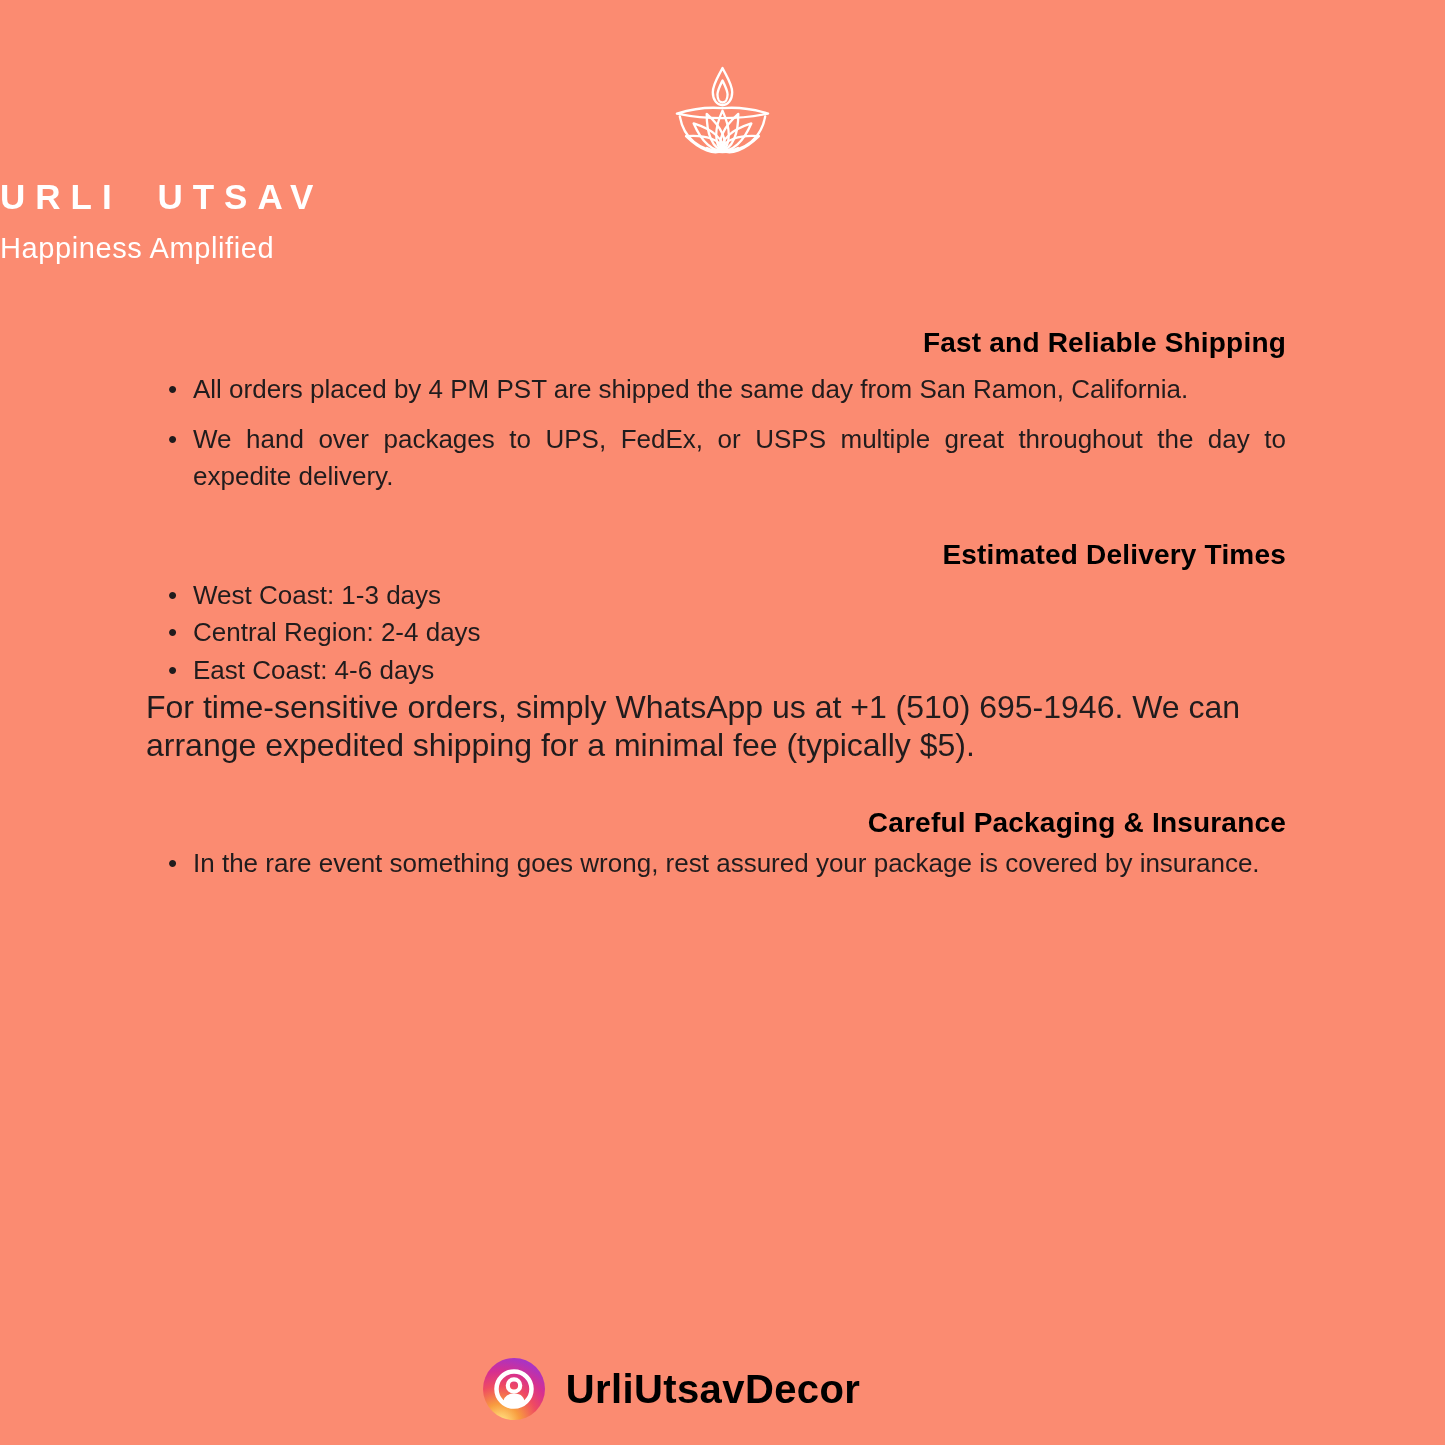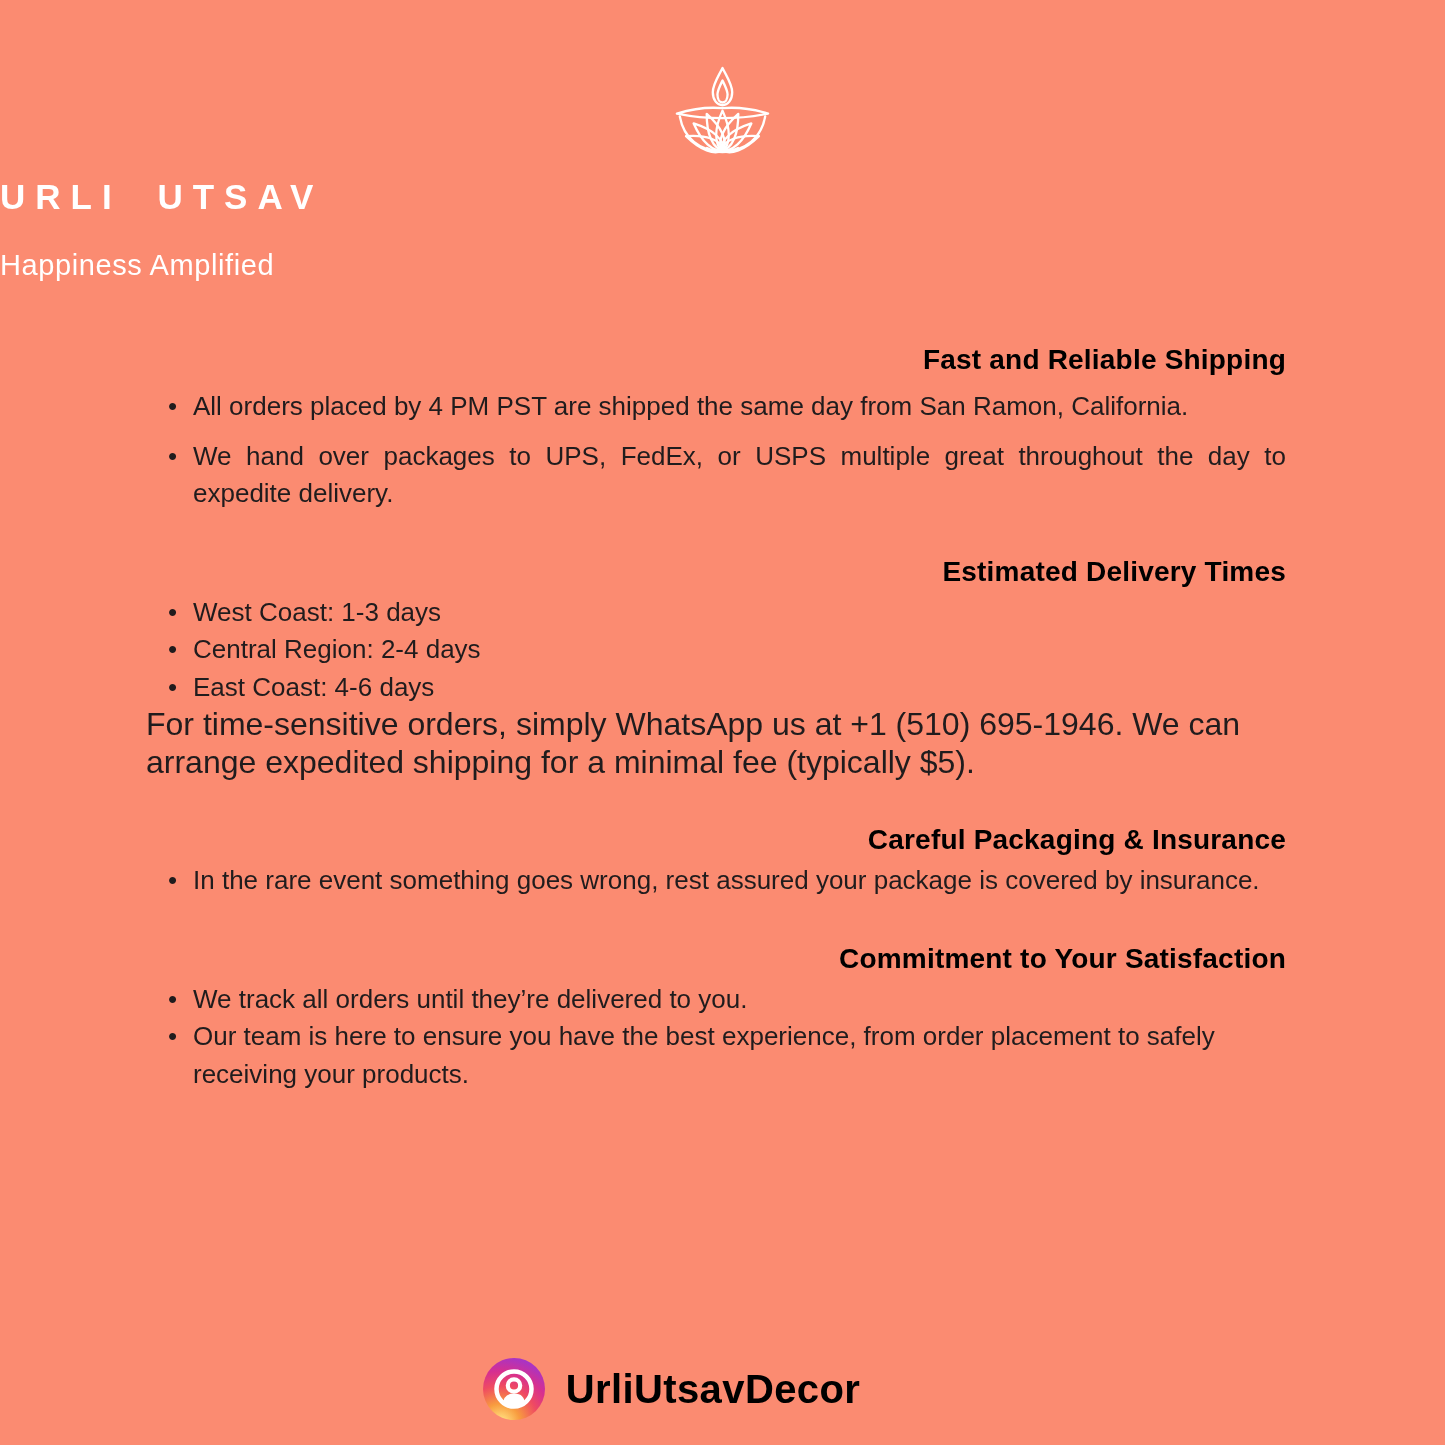--- a/index.html
+++ b/index.html
@@ -23,21 +23,21 @@
     letter-spacing: 10px;
     word-spacing: 16px;
     margin-top: 14px;
     text-transform: uppercase;
   }
   .tagline {
     color: #FFFFFF;
     font-size: 29px;
     font-weight: 400;
     letter-spacing: 0.6px;
-    margin-top: 32px;
+    margin-top: 15px;
   }
 
   
   .content {
     margin-left: 146px;
     width: 1140px;
     margin-top: 62px;
   }
   .sec { margin-bottom: 43px; }
   .sec:last-child { margin-bottom: 0; }
@@ -146,27 +146,20 @@
     <p class="paragraph">For time-sensitive orders, simply WhatsApp us at +1 (510) 695-1946. We can arrange expedited shipping for a minimal fee (typically $5).</p>
   </section>
 
   <section class="sec">
     <h2 class="section-heading">Careful Packaging &amp; Insurance</h2>
     <ul class="bullets">
       <li>In the rare event something goes wrong, rest assured your package is covered by insurance.</li>
     </ul>
   </section>
 
-  <section class="sec">
-    <h2 class="section-heading">Commitment to Your Satisfaction</h2>
-    <ul class="bullets">
-      <li>We track all orders until they’re delivered to you.</li>
-      <li>Our team is here to ensure you have the best experience, from order placement to safely receiving your products.</li>
-    </ul>
-  </section>
 
 </main>
 
 <footer class="footer">
   <div class="ig-badge">
     <svg width="62" height="62" viewBox="0 0 62 62">
       <path d="M20 47 Q20 35.5 31 35.5 Q42 35.5 42 47 Z" fill="#FFFFFF"></path>
       <circle cx="31" cy="27.5" r="6.2" fill="none" stroke="#FFFFFF" stroke-width="4.2"></circle>
       <circle cx="31" cy="31" r="17.5" fill="none" stroke="#FFFFFF" stroke-width="4.5"></circle>
     </svg>

